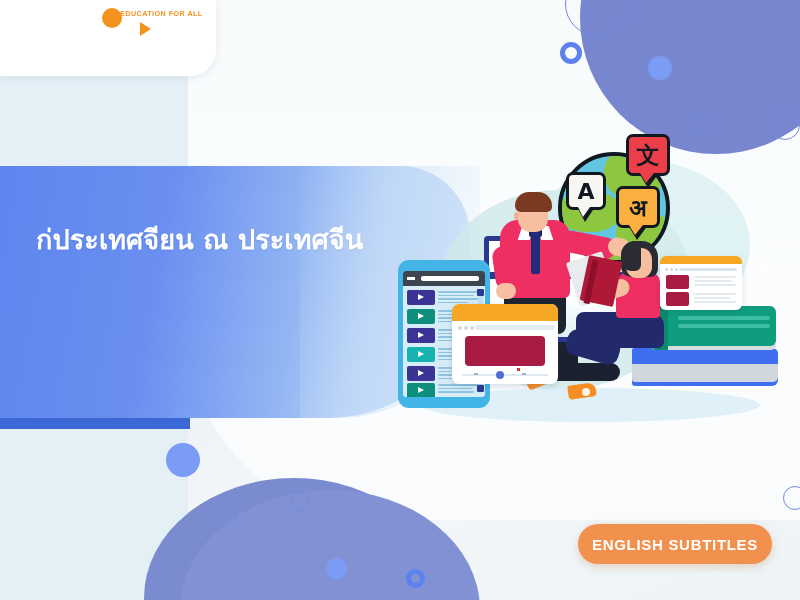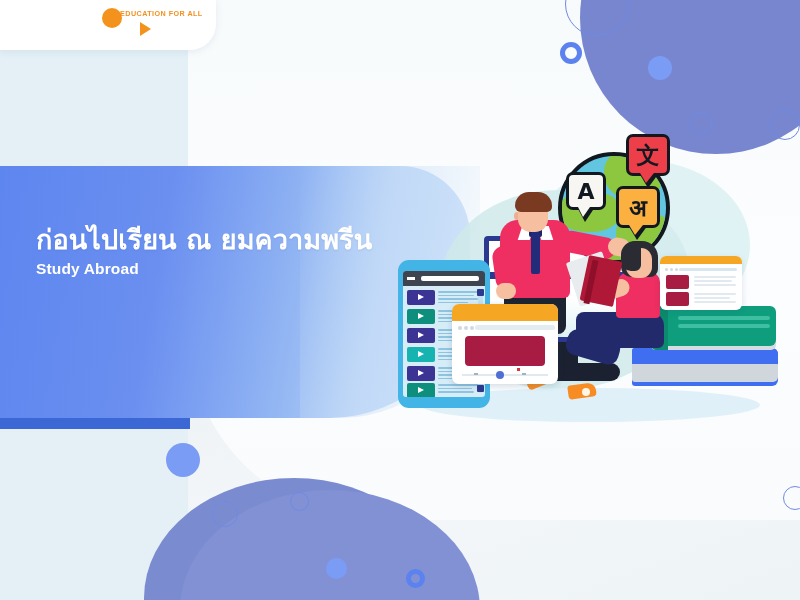--- a/index.html
+++ b/index.html
@@ -39,21 +39,21 @@
     position:absolute; left:180px; bottom:-130px;
     width:300px; height:240px; border-radius:50%;
     background:#8291d4;
   }
   .dot { position:absolute; border-radius:50%; background:#7b9cf5; }
   .ring { position:absolute; border-radius:50%; border:1.4px solid #6f8ae6; }
   .ring-thick { position:absolute; border-radius:50%; border:5px solid #5b82ef; }
 
   
   .logo-plate {
-    position:absolute; left:0; top:0; width:216px; height:50px;
+    position:absolute; left:0; top:0; width:216px; height:76px;
     background:#ffffff;
     border-bottom-right-radius:26px;
     box-shadow:0 2px 7px rgba(110,130,160,.13);
     z-index:40;
   }
   .logo-wrap {
     position:absolute; left:16px; top:8px; width:180px; height:42px;
   }
   .logo-eduline {
     position:absolute; left:104px; top:1px;
@@ -559,27 +559,29 @@
       <i class="rwin-ln" style="left:34px;top:41px;width:36px;"></i>
       <i class="rwin-ln" style="left:34px;top:45px;width:42px;"></i>
     </div>
   </div>
 
   <div class="title-panel"></div>
   <div class="title-panel-fade"></div>
   <div class="title-panel-strip"></div>
 
   <div class="title-block">
-    <div class="title-th">ก่อนไปเรียน ณ ยมความพรีน</div>
-    <div class="title-en" style="margin-top:0">Study Abroad</div>
+    <div class="title-th">ก่ประเทศจียน ณ ประเทศจีน</div>
   </div>
 
   <div class="logo-plate">
     <div class="logo-wrap">
       <div class="logo-dot"></div>
       <div class="logo-eduline">EDUCATION FOR ALL</div>
       <div class="logo-play"></div>
       <div class="logo-ocut"></div>
     </div>
   </div>
 
+  <div class="cta">
+    <span class="cta-label">ENGLISH SUBTITLES</span>
+  </div>
 
 </div>
 
 </body></html>

